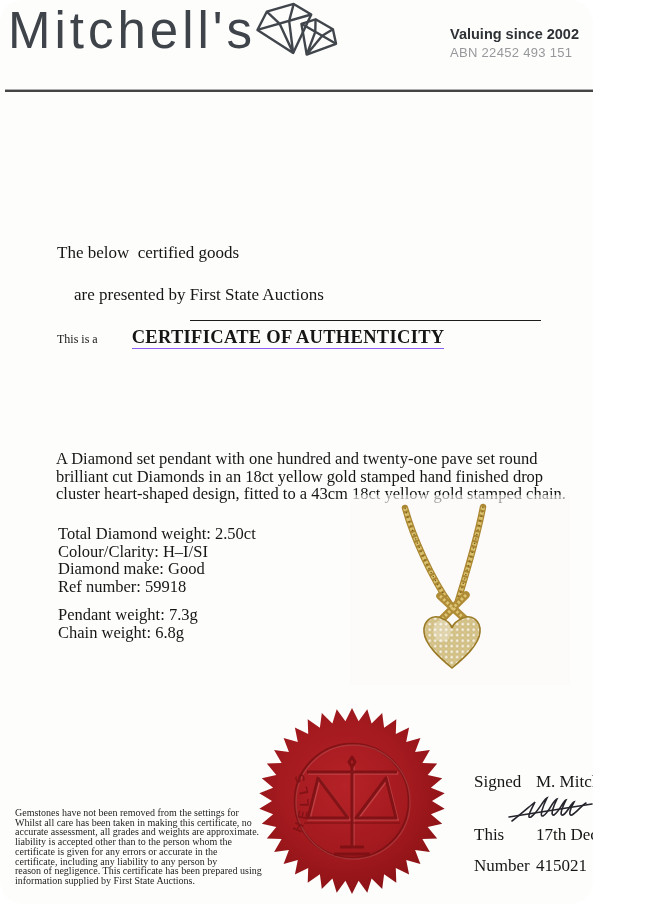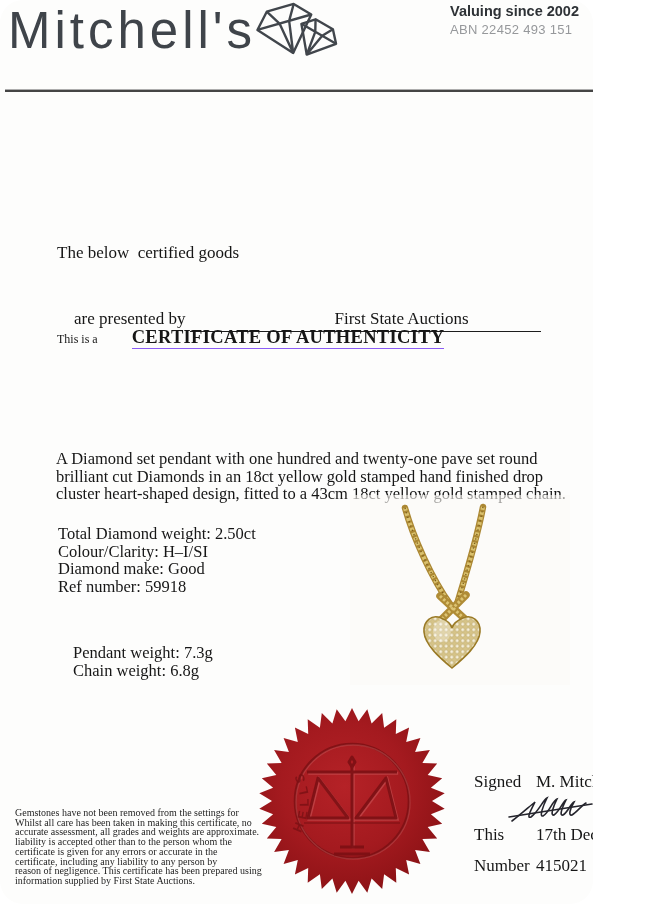--- a/index.html
+++ b/index.html
@@ -10,30 +10,30 @@
   .abs{position:absolute;}
   
   .brand-name{
     left:8px;top:1px;font-family:"Liberation Sans",sans-serif;
     font-size:51px;font-weight:400;letter-spacing:4px;color:#3f444a;
   }
   .brand-tagline{
     left:9px;top:58px;font-family:"Liberation Sans",sans-serif;
     font-size:19.5px;font-weight:300;letter-spacing:5px;color:#41464b;white-space:nowrap;
   }
-  .valuing{right:14px;top:3px;text-align:left;font-family:"Liberation Sans",sans-serif;}
+  .valuing{right:14px;top:26px;text-align:left;font-family:"Liberation Sans",sans-serif;}
   .valuing .v1{font-size:14.5px;font-weight:700;color:#2e3236;}
   .valuing .v2{font-size:13px;color:#96989b;margin-top:3px;letter-spacing:.3px;}
   .header-rule{left:5px;top:89px;width:659px;height:3px;
     background:linear-gradient(to bottom,#adadad 0 1px,#454545 1px 3px);}
   
   .serif17{font-size:17px;line-height:20px;white-space:pre;}
   .presenter-underline{
     display:inline-block;width:351px;border-bottom:1.6px solid #1d1d1d;
-    text-align:right;padding-right:72px;box-sizing:border-box;padding-bottom:2px;margin-top:24px;
+    text-align:left;padding-right:72px;box-sizing:border-box;padding-bottom:15px;
   }
   .title-prefix{font-size:12px;}
   .certificate-title{
     font-size:18.5px;font-weight:700;letter-spacing:.3px;margin-left:34px;
     border-bottom:1px solid #8b5cf6;padding-bottom:1px;
   }
   .desc-line{font-size:16.5px;line-height:17.6px;white-space:pre;}
   .detail-line{font-size:16.5px;line-height:17.6px;white-space:pre;}
   
   .disclaimer{left:15px;top:808px;width:270px;}
@@ -86,21 +86,21 @@
     <div class="desc-line">cluster heart-shaped design, fitted to a 43cm 18ct yellow gold stamped chain.</div>
   </div>
 
   <div class="abs" style="left:58px;top:525px;">
     <div class="detail-line">Total Diamond weight: 2.50ct</div>
     <div class="detail-line">Colour/Clarity: H–I/SI</div>
     <div class="detail-line">Diamond make: Good</div>
     <div class="detail-line">Ref number: 59918</div>
   </div>
 
-  <div class="abs" style="left:58px;top:644px;margin-left:15px;">
+  <div class="abs" style="left:58px;top:606px;">
     <div class="detail-line">Pendant weight: 7.3g</div>
     <div class="detail-line">Chain weight: 6.8g</div>
   </div>
 
   <svg class="abs" style="left:350px;top:495px;" width="220" height="190" viewBox="0 0 220 190">
     <defs>
       <pattern id="pave" width="5.5" height="5.5" patternUnits="userSpaceOnUse">
         <rect width="5.5" height="5.5" fill="#d6c388"></rect>
         <circle cx="2.7" cy="2.7" r="1.9" fill="#f5efdb" stroke="#b49d58" stroke-width="0.5"></circle>
       </pattern>

